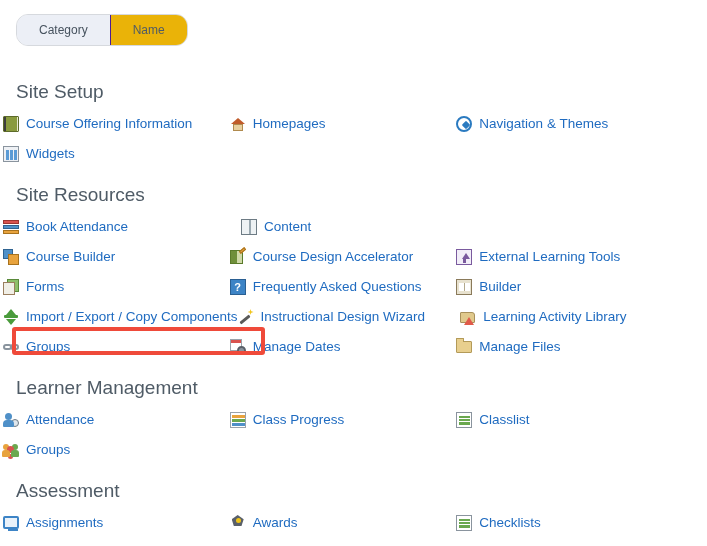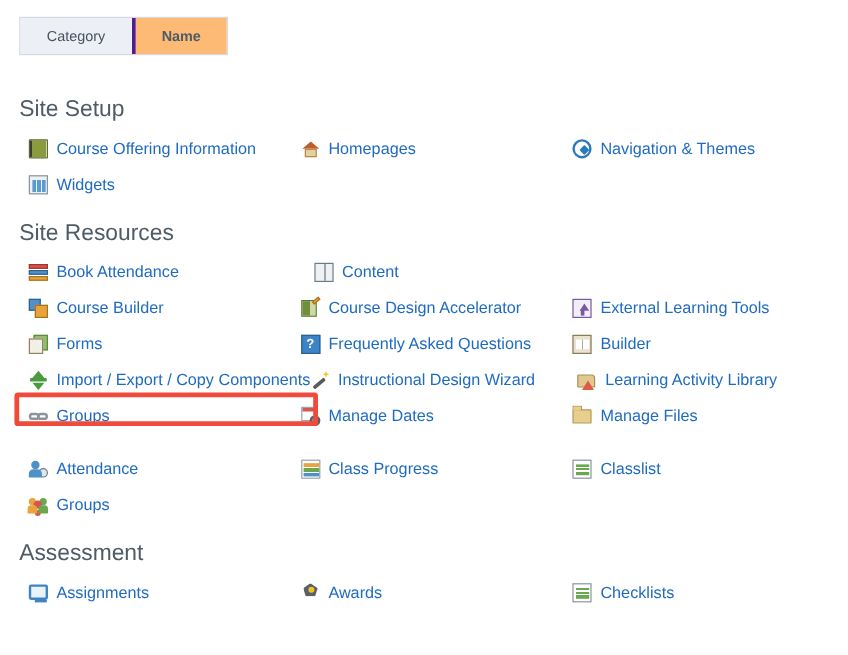--- a/index.html
+++ b/index.html
@@ -32,65 +32,64 @@
     margin: 0;
     padding: 8px 0 0 16px;
     line-height: 34px;
   }
 
   
   .toggle-wrap {
     margin: 14px 0 0 16px;
     display: inline-flex;
     border: 1px solid #d6d9de;
-    border-radius: 0;
+    border-radius: 12px;
     overflow: hidden;
     background: #f7f8f9;
   }
   .toggle-btn {
     font-size: 12px;
     font-family: "Liberation Sans", sans-serif;
     color: #4f5b66;
     padding: 8px 22px;
     line-height: 14px;
     background: #f4f6fa;
     border: none;
     cursor: pointer;
     outline: none;
     white-space: nowrap;
   }
   .toggle-btn.is-selected {
     background: #eceff6;
     color: #46525e;
   }
   .toggle-btn.is-unselected {
-    background: #fdba74;
-    border-left: 3px solid #4c1d95;
+    background: #eab308;
+    border-left: 1px solid #4c1d95;
     color: #4f5b66;
-    font-weight: bold;
   }
 
   
   .section-head {
     font-size: 19px;
     font-weight: 400;
     color: #4f5b66;
     margin: 0;
     padding: 0 0 0 16px;
     line-height: 24px;
   }
   .section {
     margin-top: 14px;
   }
   .section.first { margin-top: 34px; }
 
   
   .grid {
     margin-top: 5px;
-    padding-left: 24px;
+    padding-left: 3px;
     position: relative;
   }
   .row {
     display: flex;
     width: 680px;
     height: 30px;
     align-items: center;
   }
   .cell {
     width: 238px;
@@ -372,20 +371,21 @@
             <div class="cell">
               <span class="icon">
                 <span class="ic ic-folder"></span>
               </span>
               <a class="tool-link" href="#">Manage Files</a>
             </div>
           </div>
         </div>
       </div>
       <div class="section">
+        <h2 class="section-head">Learner Management</h2>
         <div class="grid">
           <div class="row">
             <div class="cell">
               <span class="icon">
                 <span class="ic ic-attend">
                   <i></i>
                 </span>
               </span>
               <a class="tool-link" href="#">Attendance</a>
             </div>

